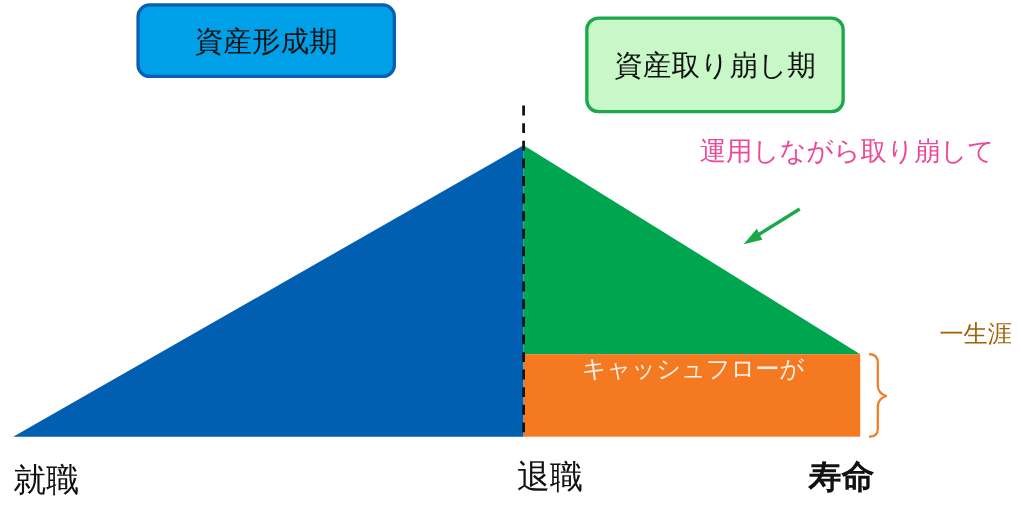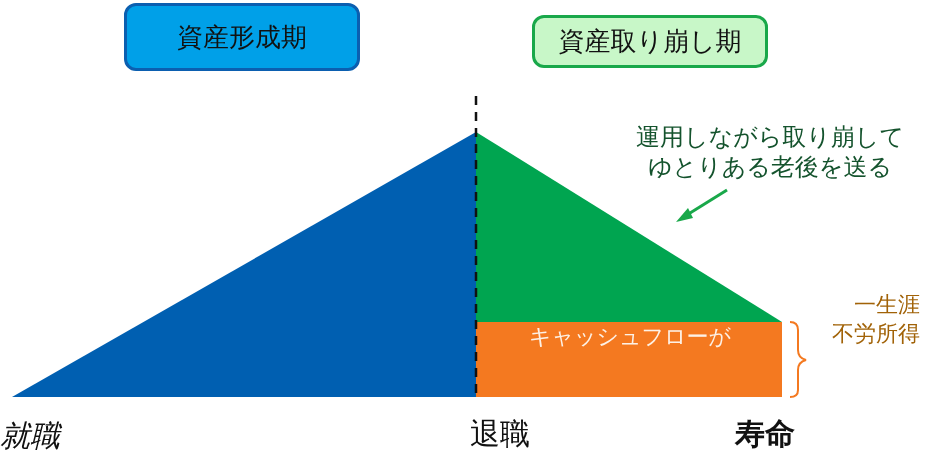--- a/index.html
+++ b/index.html
@@ -1,22 +1,22 @@
 <!DOCTYPE html>
 <html><head>
 <meta charset="utf-8">
 <style>
   html,body{margin:0;padding:0;background:#ffffff;}
   body{width:928px;height:459px;position:relative;overflow:hidden;font-family:"DejaVu Sans","Liberation Sans",sans-serif;}
   svg.diagram{position:absolute;left:0;top:0;}
   .box{position:absolute;display:flex;align-items:center;justify-content:center;box-sizing:border-box;border-radius:12px;font-size:26px;color:#111;}
   .box-accum{left:124px;top:3px;width:236px;height:68px;background:#00a0e8;border:3px solid #0b5fb0;}
-  .box-draw{left:532px;top:15px;width:236px;height:53px;background:#c8f7c8;border:3px solid #19a84a;}
+  .box-draw{left:532px;top:15px;width:236px;height:88px;background:#c8f7c8;border:3px solid #19a84a;}
   .label{position:absolute;color:#111;font-size:30px;white-space:nowrap;}
-  .note-green{position:absolute;left:620px;top:122px;width:300px;text-align:center;color:#14532d;font-size:24px;line-height:30px;}
+  .note-green{position:absolute;left:620px;top:122px;width:300px;text-align:center;color:#ec4899;font-size:24px;line-height:30px;}
   .cf-text{position:absolute;left:478px;top:322px;width:304px;height:74px;display:flex;flex-direction:column;align-items:center;justify-content:space-between;color:#fdf1e6;font-size:22px;line-height:30px;}
   .note-orange{position:absolute;left:800px;top:290px;width:120px;text-align:right;color:#a16207;font-size:22px;line-height:29px;}
 </style>
 </head>
 <body>
 
 <svg class="diagram" width="928" height="459" viewBox="0 0 928 459">
   <polygon points="12,397 476,132 476,397" fill="#005fb1"></polygon>
   <polygon points="476,132 782,322 476,322" fill="#00a550"></polygon>
   <rect x="476" y="322" width="306" height="75" fill="#f47920"></rect>
@@ -28,27 +28,25 @@
 
 <div class="box box-accum">
   <span>資産形成期</span>
 </div>
 <div class="box box-draw">
   <span>資産取り崩し期</span>
 </div>
 
 <div class="note-green">
   <div>運用しながら取り崩して</div>
-  <div>ゆとりある老後を送る</div>
 </div>
 
 <div class="cf-text">
   <div>キャッシュフローが</div>
 </div>
 
 <div class="note-orange">
   <div>一生涯</div>
-  <div>不労所得</div>
 </div>
 
-<div class="label" style="left:0;top:416px;font-style:italic;">就職</div>
+<div class="label" style="left:12px;top:416px;">就職</div>
 <div class="label" style="left:470px;top:414px;font-family:Liberation Serif, serif;">退職</div>
 <div class="label" style="left:735px;top:414px;font-weight:bold;">寿命</div>
 
 </body></html>

